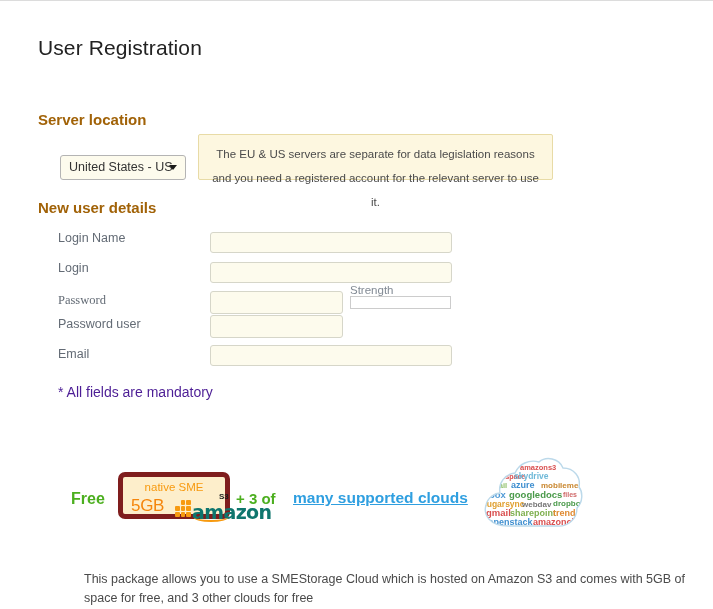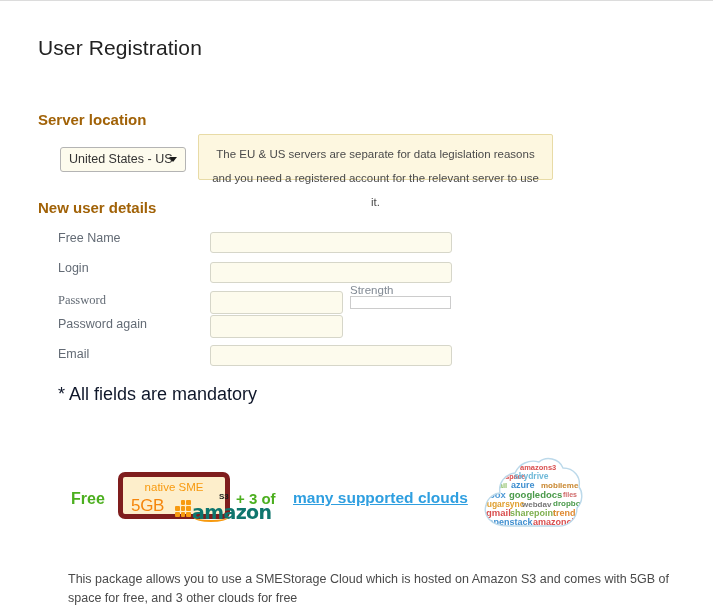--- a/index.html
+++ b/index.html
@@ -51,21 +51,21 @@
     margin: 0;
   }
   #h-server   { top: 111px; }
   #h-details  { top: 199px; }
   #h-package  { top: 429px; }
 
   
   .server-select {
     position: absolute;
     left: 60px;
-    top: 147px;
+    top: 155px;
     width: 126px;
     height: 25px;
     box-sizing: border-box;
     background: #fdfbed;
     border: 1px solid #b4b4b4;
     border-radius: 3px;
     font-family: "Liberation Sans", sans-serif;
     font-size: 12.5px;
     color: #333;
     padding: 0 18px 0 8px;
@@ -147,22 +147,22 @@
     height: 13px;
     box-sizing: border-box;
     background: #ffffff;
     border: 1px solid #cccccc;
   }
 
   .mandatory-note {
     position: absolute;
     left: 58px;
     top: 384px;
-    font-size: 18px;
-    color: #0f172a;
+    font-size: 14px;
+    color: #4c1d95;
   }
 
   
   .pkg-row {
     position: absolute;
     left: 60px;
     top: 460px;
     width: 600px;
     height: 80px;
   }
@@ -273,21 +273,21 @@
     left: 418px;
     top: -4px;
     width: 106px;
     height: 86px;
   }
   .cloudwrap svg { display: block; }
 
   
   .pkg-desc {
     position: absolute;
-    left: 68px;
+    left: 84px;
     top: 570px;
     width: 625px;
     font-size: 12.5px;
     line-height: 19px;
     color: #4a4a4a;
   }
 </style>
 </head>
 <body>
 
@@ -301,30 +301,30 @@
 
   <div class="server-select">
     <span>United States - US</span>
     <span class="caret"></span>
   </div>
 
   <div class="notice">The EU &amp; US servers are separate for data legislation reasons and you need a registered account for the relevant server to use it.</div>
 
   <h2 class="section-heading" id="h-details">New user details</h2>
 
-  <label class="field-label" id="lbl-fullname">Free Name</label>
+  <label class="field-label" id="lbl-fullname">Login Name</label>
   <input class="text-input" id="in-fullname" type="text" value="" style="">
 
   <label class="field-label" id="lbl-login">Login</label>
   <input class="text-input" id="in-login" type="text" value="" style="">
 
   <label class="field-label" id="lbl-password">Password</label>
   <input class="text-input" id="in-password" type="password" value="" style="">
 
-  <label class="field-label" id="lbl-password2">Password again</label>
+  <label class="field-label" id="lbl-password2">Password user</label>
   <input class="text-input" id="in-password2" type="password" value="" style="">
 
   <label class="field-label" id="lbl-email">Email</label>
   <input class="text-input" id="in-email" type="text" value="" style="">
 
   <span class="strength-label">Strength</span>
   <div class="strength-bar"></div>
 
   <div class="mandatory-note">* All fields are mandatory</div>
 

